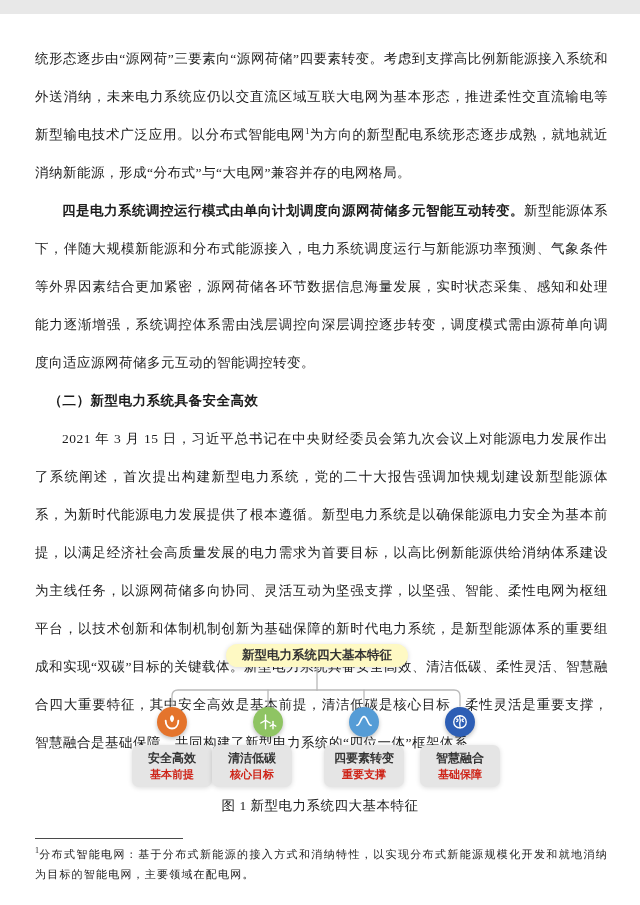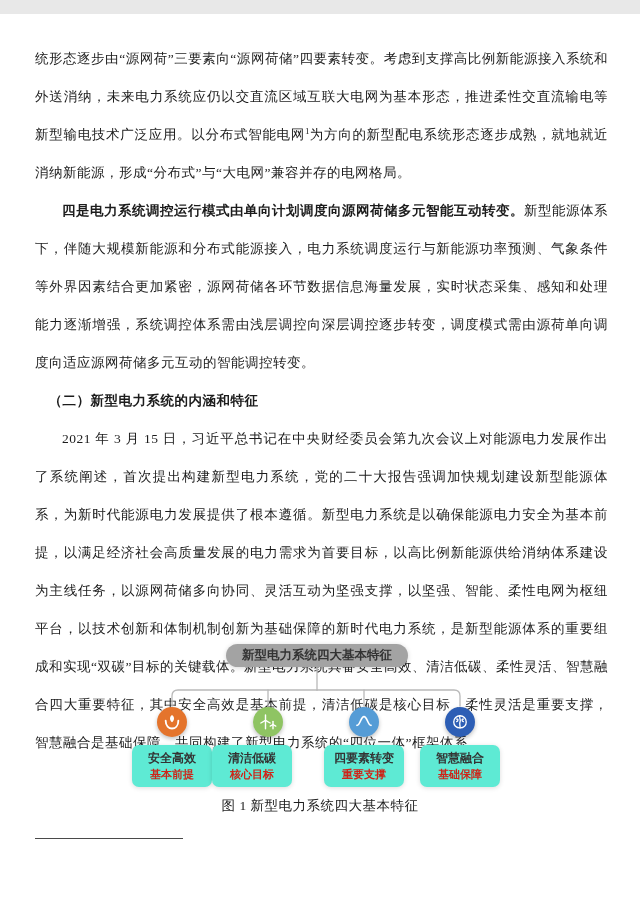--- a/index.html
+++ b/index.html
@@ -36,37 +36,37 @@
     font-family:"Liberation Sans", sans-serif;
     text-indent:1em;
     text-align:left;
   }
   sup.fnref{font-size:9px;line-height:0;vertical-align:super;letter-spacing:0;}
 
   
   .figure{position:absolute;left:128px;top:630px;width:384px;height:156px;}
   .fig-title{
     position:absolute;left:189px;top:0;transform:translateX(-50%);
-    background:#a3a3a3;border-radius:13px;
+    background:#fef9c3;border-radius:13px;
     box-shadow:0 1px 5px rgba(0,0,0,.16);
     padding:3px 16px;white-space:nowrap;
     font-family:"Liberation Sans", sans-serif;
     font-weight:bold;font-size:12.5px;color:#333;
   }
   .connectors{position:absolute;left:0;top:0;}
   .circ{
     position:absolute;top:63px;width:30px;height:30px;
     transform:translateX(-50%);
     border-radius:50%;
     box-shadow:0 2px 4px rgba(0,0,0,.25);
     display:flex;align-items:center;justify-content:center;
   }
   .labelbox{
     position:absolute;top:101px;transform:translateX(-50%);
-    background:#5eead4;border-radius:7px;
+    background:#e5e5e5;border-radius:7px;
     box-shadow:0 1px 5px rgba(0,0,0,.14);
     padding:5px 8px;width:64px;text-align:center;
   }
   .lname{font-family:"Liberation Sans", sans-serif;font-weight:bold;font-size:12px;line-height:16px;color:#333;}
   .ltag{font-family:"Liberation Sans", sans-serif;font-weight:bold;font-size:11px;line-height:16px;color:#ce2418;}
 
   .caption{
     position:absolute;left:0;top:783px;width:640px;
     text-align:center;font-size:13.5px;letter-spacing:0.5px;
   }
@@ -81,21 +81,21 @@
   .fn-text sup{font-size:8px;vertical-align:super;line-height:0;letter-spacing:0;}
 </style>
 </head>
 <body>
 
 <div class="page">
 
   <div class="textblock">
     <p><span>统形态逐步由“源网荷”三要素向“源网荷储”四要素转变。考虑到支撑高比例新能源接入系统和外送消纳，未来电力系统应仍以交直流区域互联大电网为基本形态，推进柔性交直流输电等新型输电技术广泛应用。以分布式智能电网</span><sup class="fnref">1</sup><span>为方向的新型配电系统形态逐步成熟，就地就近消纳新能源，形成“分布式”与“大电网”兼容并存的电网格局。</span></p>
     <p class="indent"><span class="bold-lead">四是电力系统调控运行模式由单向计划调度向源网荷储多元智能互动转变。</span><span>新型能源体系下，伴随大规模新能源和分布式能源接入，电力系统调度运行与新能源功率预测、气象条件等外界因素结合更加紧密，源网荷储各环节数据信息海量发展，实时状态采集、感知和处理能力逐渐增强，系统调控体系需由浅层调控向深层调控逐步转变，调度模式需由源荷单向调度向适应源网荷储多元互动的智能调控转变。</span></p>
-    <h3 class="section-heading">（二）新型电力系统的内涵和特征</h3>
+    <h3 class="section-heading">（二）新型电力系统具备安全高效</h3>
     <p class="indent">2021 年 3 月 15 日，习近平总书记在中央财经委员会第九次会议上对能源电力发展作出了系统阐述，首次提出构建新型电力系统，党的二十大报告强调加快规划建设新型能源体系，为新时代能源电力发展提供了根本遵循。新型电力系统是以确保能源电力安全为基本前提，以满足经济社会高质量发展的电力需求为首要目标，以高比例新能源供给消纳体系建设为主线任务，以源网荷储多向协同、灵活互动为坚强支撑，以坚强、智能、柔性电网为枢纽平台，以技术创新和体制机制创新为基础保障的新时代电力系统，是新型能源体系的重要组成和实现“双碳”目标的关键载体。新型电力系统具备安全高效、清洁低碳、柔性灵活、智慧融合四大重要特征，其中安全高效是基本前提，清洁低碳是核心目标，柔性灵活是重要支撑，智慧融合是基础保障，共同构建了新型电力系统的“四位一体”框架体系。</p>
   </div>
 
   <div class="figure">
     <svg class="connectors" width="384" height="156" viewBox="0 0 384 156">
       <g fill="none" stroke="#b9b9b9" stroke-width="1.3" stroke-linecap="round">
         <path d="M189,23 V46"></path>
         <path d="M44,62 V52 Q44,46 50,46 H189"></path>
         <path d="M332,62 V52 Q332,46 326,46 H189"></path>
         <path d="M140,46 V62"></path>
@@ -158,15 +158,16 @@
     <div class="labelbox" style="left:332px">
       <div class="lname">智慧融合</div>
       <div class="ltag">基础保障</div>
     </div>
   </div>
 
   <div class="caption">图 1 新型电力系统四大基本特征</div>
 
   <div class="footnote">
     <div class="fn-rule"></div>
+    <div class="fn-text"><sup>1</sup><span>分布式智能电网：基于分布式新能源的接入方式和消纳特性，以实现分布式新能源规模化开发和就地消纳为目标的智能电网，主要领域在配电网。</span></div>
   </div>
 
 </div>
 
 </body></html>

